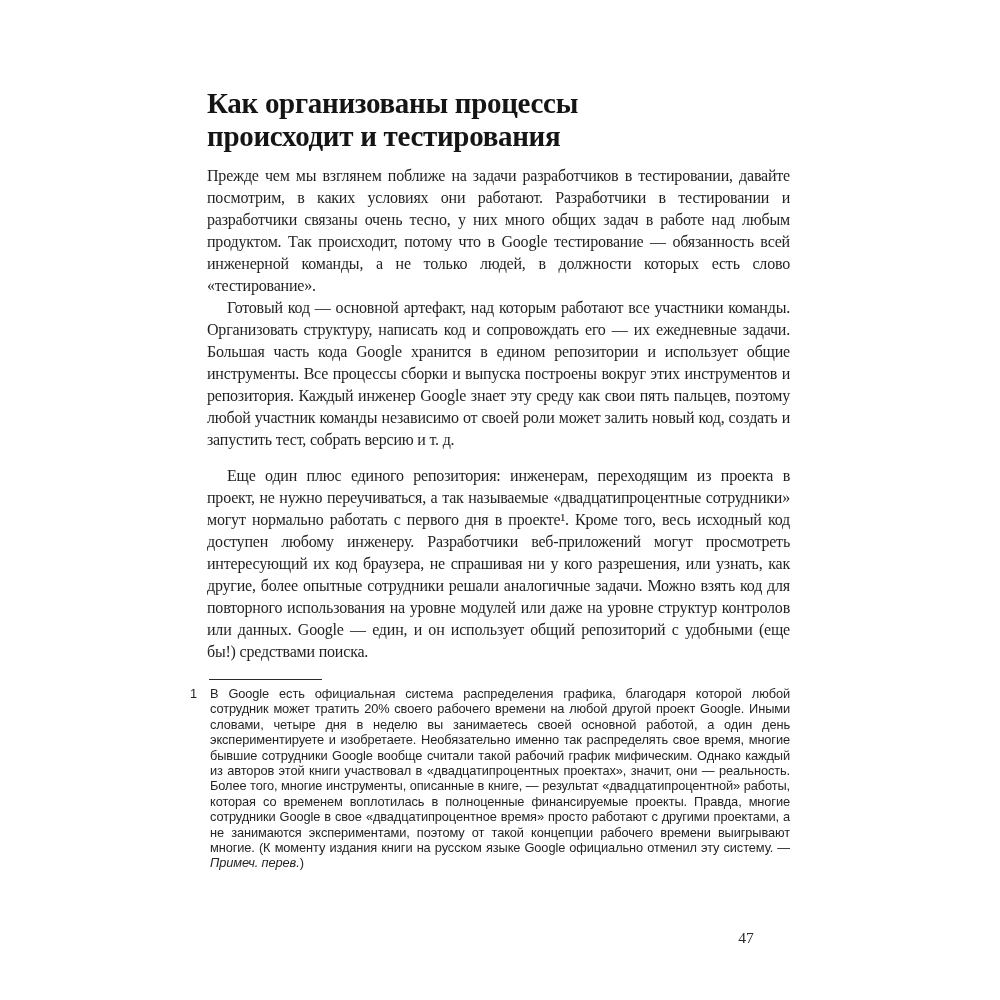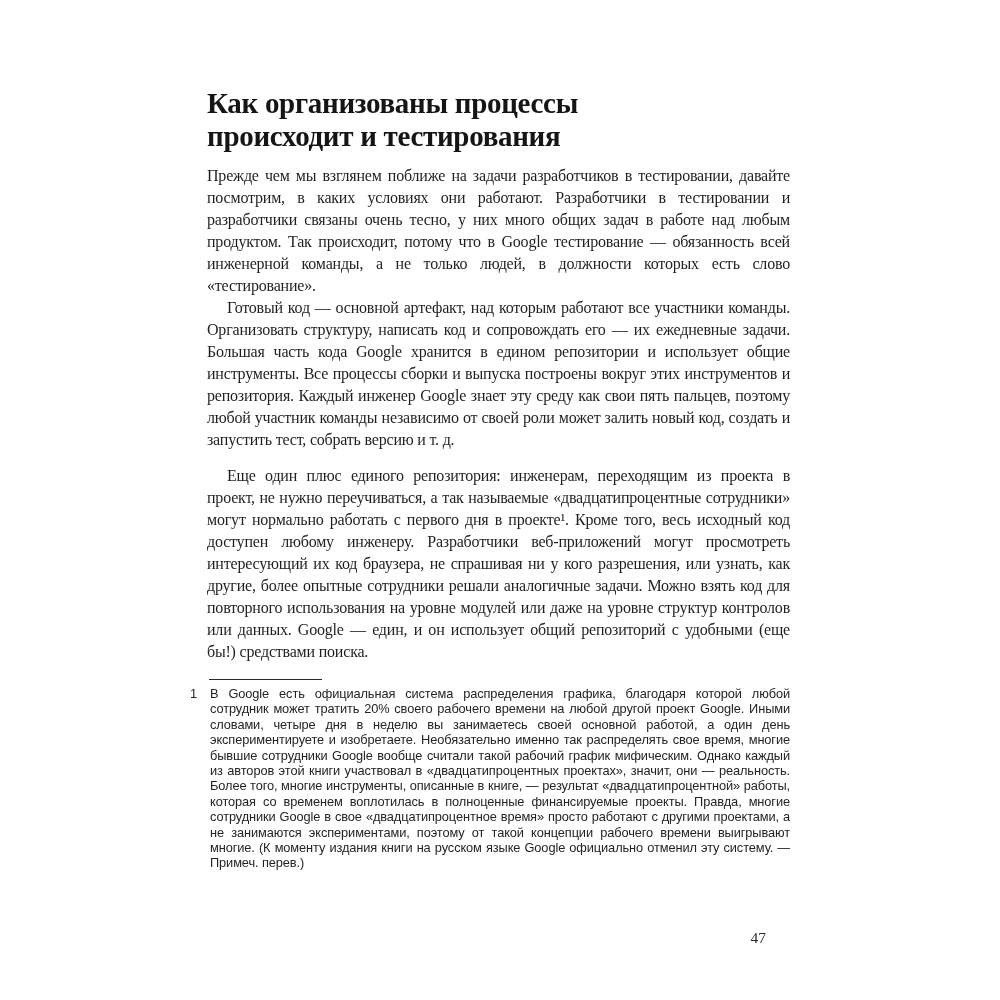--- a/index.html
+++ b/index.html
@@ -81,27 +81,28 @@
   }
   .fn-marker {
     flex: none;
     width: 20px;
   }
   .fn-body {
     flex: 1;
     text-align: justify;
   }
   .fn-italic {
+    font-style: italic;
   }
   .page-number {
     position: absolute;
     left: 726px;
     top: 929px;
     width: 40px;
-    text-align: right;
+    text-align: center;
     font-size: 15.5px;
     color: #2a2a2a;
   }
 </style>
 </head>
 <body>
 
 <div class="page">
   <div class="content">
 

